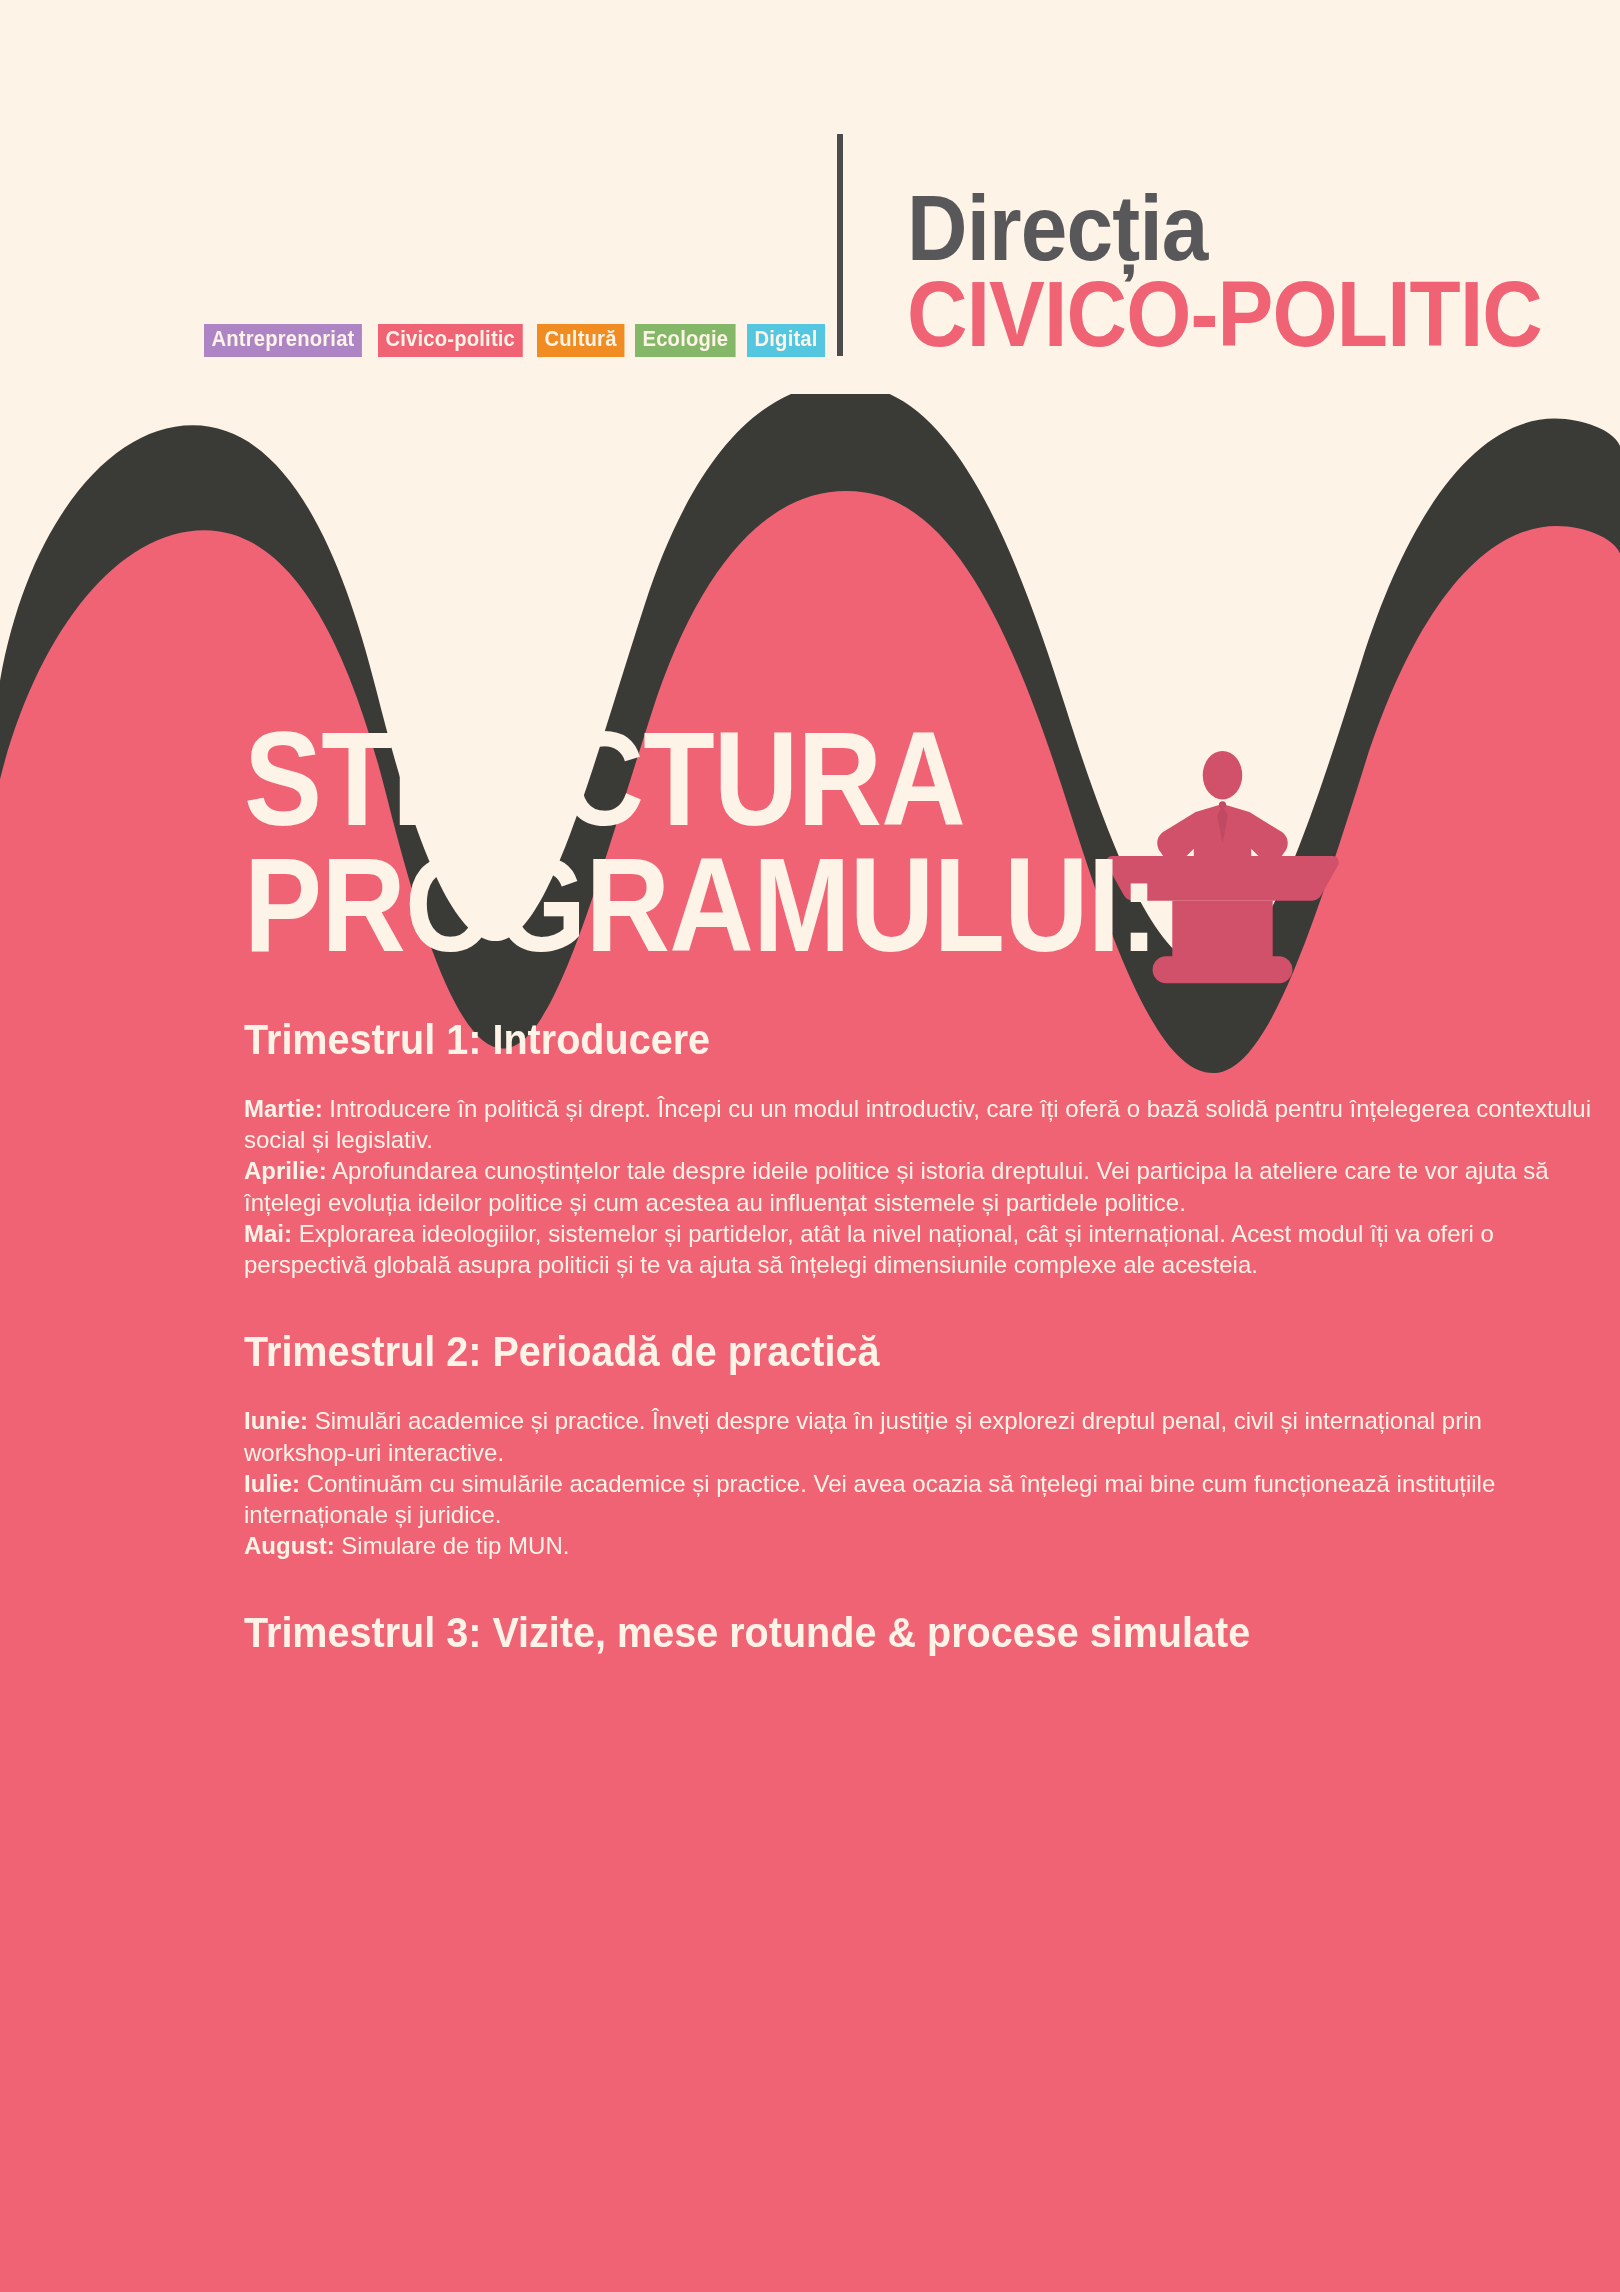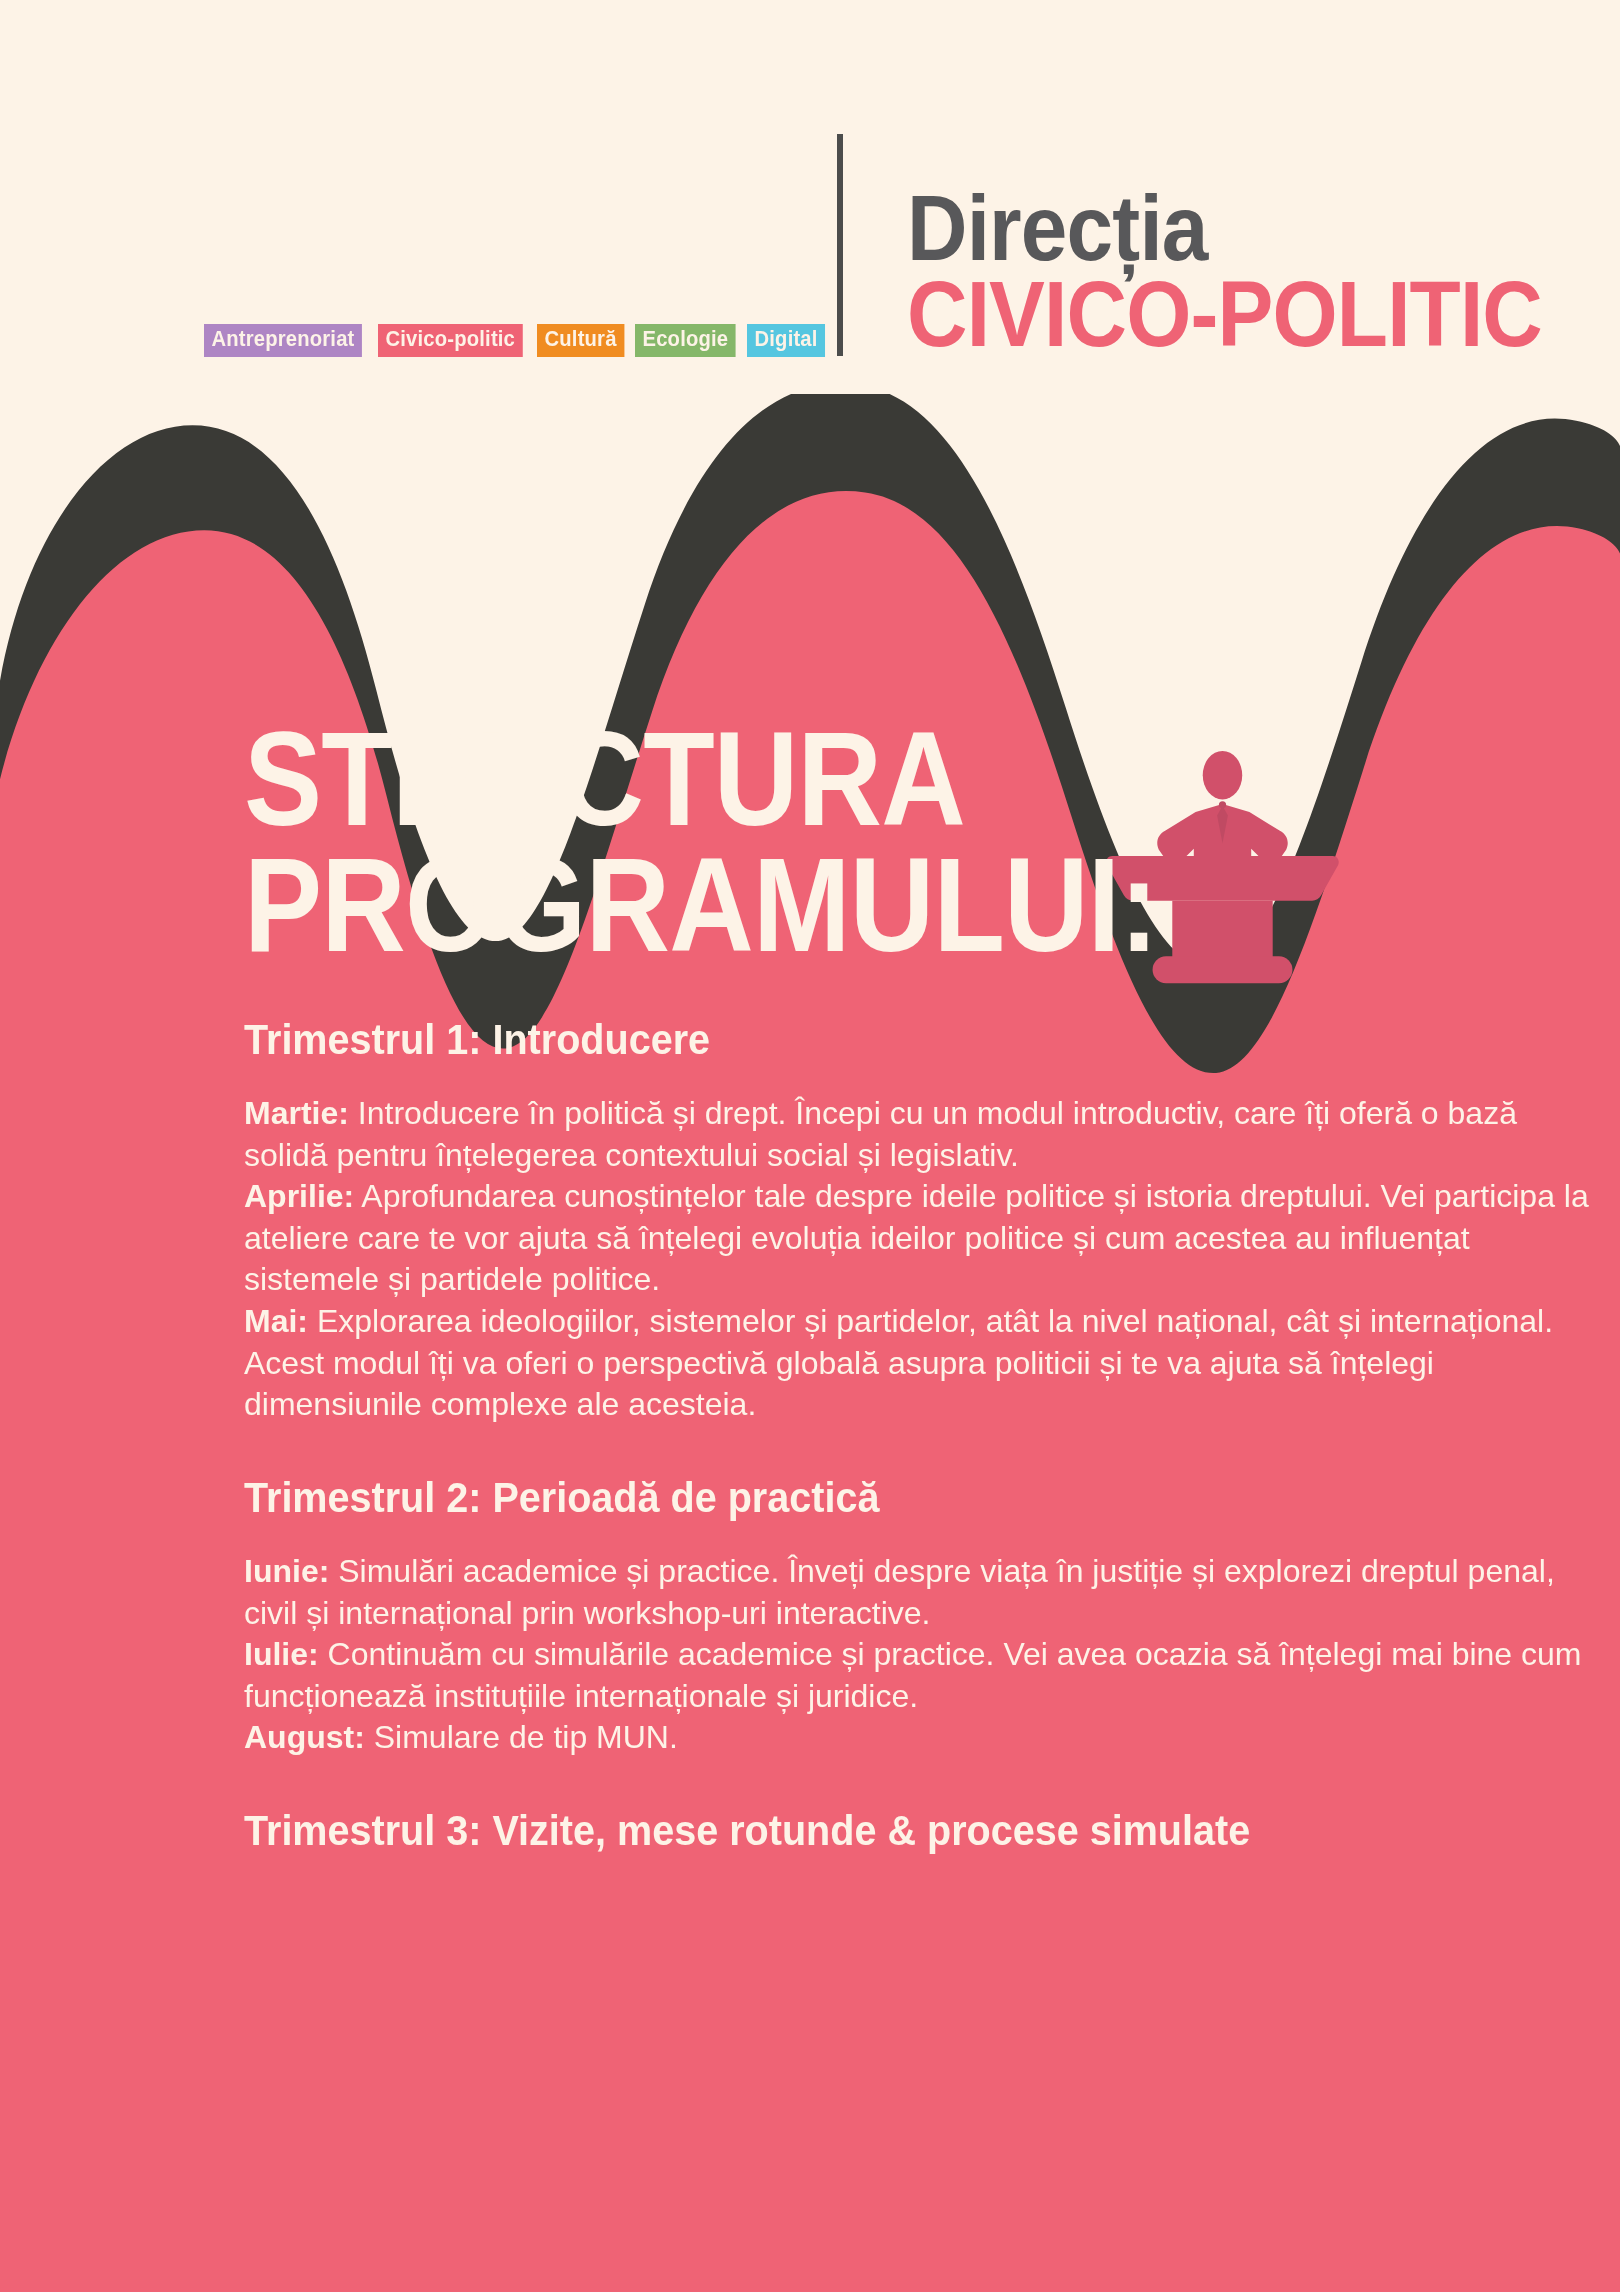--- a/index.html
+++ b/index.html
@@ -103,21 +103,21 @@
     line-height:1.1;
     color:#FDF3E7;
     letter-spacing:0px;
     margin:0 0 30px 0;
     transform:scaleX(0.92);
     transform-origin:left center;
     white-space:nowrap;
   }
   .para{
     font-family:"Liberation Sans Narrow","Liberation Sans",sans-serif;
-    font-size:32px;
+    font-size:24px;
     line-height:1.30;
     color:#FDF3E7;
     margin:0;
     max-width:1352px;
   }
   .para b{font-weight:bold;}
   .section{margin-bottom:48px;}
   .section.s2{margin-top:7.2px;}
 
   

